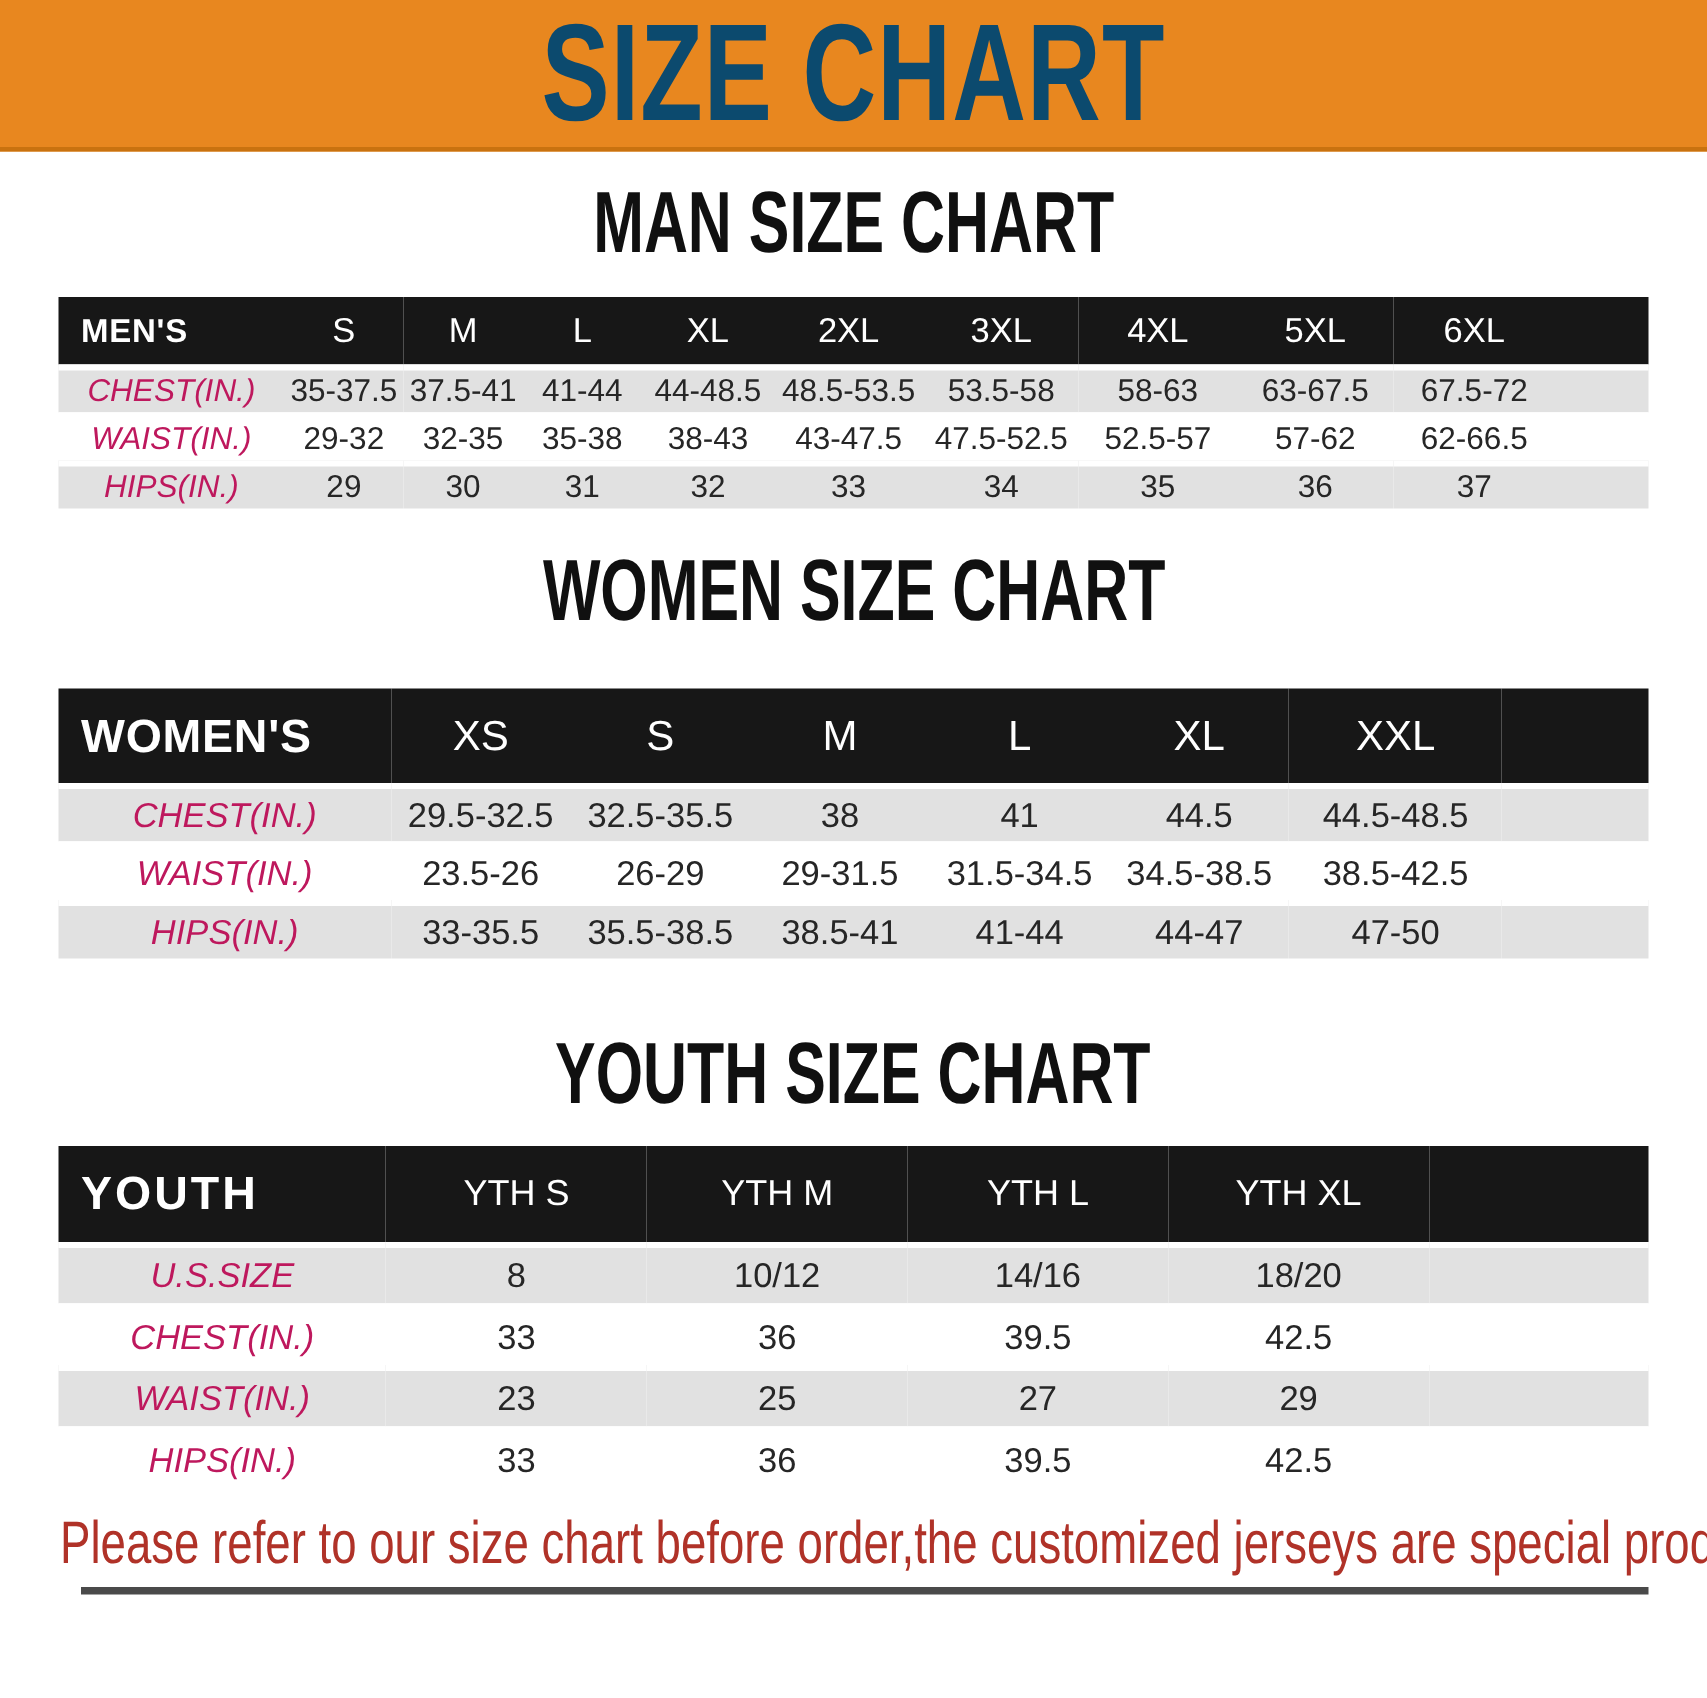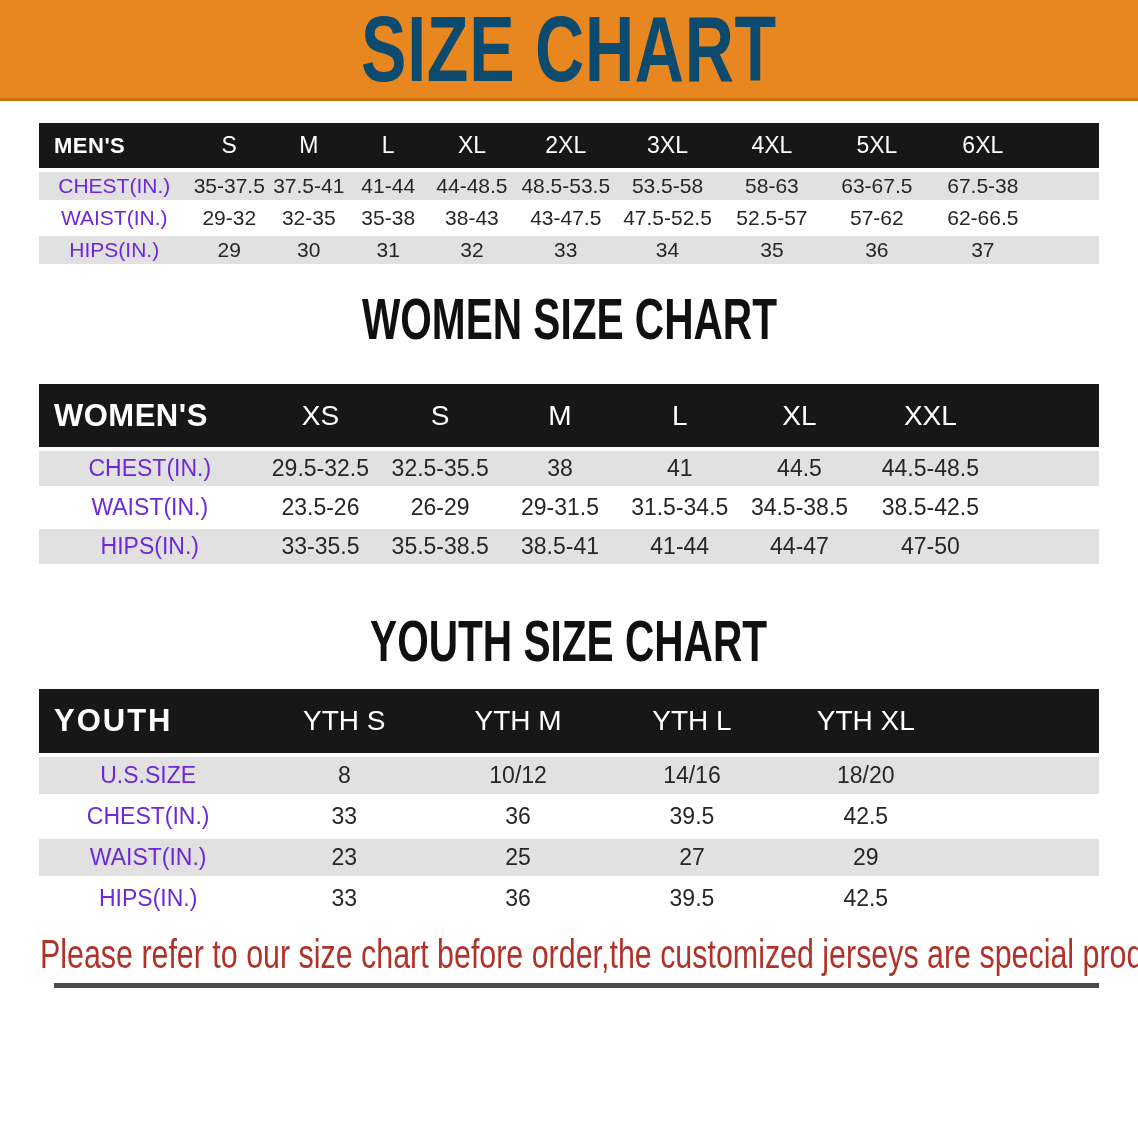--- a/index.html
+++ b/index.html
@@ -41,31 +41,31 @@
     overflow:hidden; white-space:nowrap;
   }
   .size-table thead th.corner {
     text-align:left; padding-left:15px; font-weight:bold; letter-spacing:0.5px;
   }
   .size-table tbody td {
     border-top:4px solid #ffffff;
     text-align:center; vertical-align:middle;
     color:#262626; white-space:nowrap;
   }
-  .size-table tbody td.row-label { color:#6d28d9; }
+  .size-table tbody td.row-label { color:#be185d;font-style:italic; }
   tr.stripe-gray td  { background:var(--row-gray,#e1e1e1); }
   tr.stripe-white td { background:var(--row-white,#ffffff); }
   
   #men-table thead th { height:45px; font-size:23px; }
   #men-table thead th.corner { font-size:22px; }
   #men-table tbody td { height:32px; font-size:21px; }
   #women-table thead th { height:63px; font-size:28px; }
   #women-table thead th.corner { font-size:31px; }
   #women-table tbody td { height:39px; font-size:23px; }
-  #youth-table thead th { height:64px; font-size:28px; }
+  #youth-table thead th { height:64px; font-size:24px; }
   #youth-table thead th.corner { font-size:31px; letter-spacing:2px; }
   #youth-table tbody td { height:41px; font-size:23px; }
   .disclaimer {
     margin-top:14px; padding-left:40px;
     color:var(--disclaimer-red,#b03228);
     font-size:40px; line-height:46px; white-space:nowrap;
   }
   .disclaimer p .cond { transform:scaleX(0.76); transform-origin:left center; }
   .bottom-bar {
     margin:6px 0 0 54px; width:1045px; height:5px;
@@ -74,20 +74,21 @@
 </style>
 </head>
 <body style="--banner-orange: #e8871f; --banner-edge: #c9720f; --header-black: #171717; --row-gray: #e1e1e1; --row-white: #ffffff; --disclaimer-red: #b03228; --bottom-bar: #4a4a4a;">
 
 <header class="banner">
   <h1><span class="cond">SIZE CHART</span></h1>
 </header>
 
 <main id="sections">
     <section>
+      <h2 class="section-title" id="men-title"><span class="cond">MAN SIZE CHART</span></h2>
       <table class="size-table" id="men-table">
         <colgroup>
           <col style="width: 14.2%;">
           <col style="width: 7.5%;">
           <col style="width: 7.5%;">
           <col style="width: 7.5%;">
           <col style="width: 8.3%;">
           <col style="width: 9.4%;">
           <col style="width: 9.8%;">
           <col style="width: 9.9%;">
@@ -114,21 +115,21 @@
           <tr class="stripe-gray">
             <td class="row-label">CHEST(IN.)</td>
             <td>35-37.5</td>
             <td>37.5-41</td>
             <td>41-44</td>
             <td>44-48.5</td>
             <td>48.5-53.5</td>
             <td>53.5-58</td>
             <td>58-63</td>
             <td>63-67.5</td>
-            <td>67.5-38</td>
+            <td>67.5-72</td>
             <td></td>
           </tr>
           <tr class="stripe-white">
             <td class="row-label">WAIST(IN.)</td>
             <td>29-32</td>
             <td>32-35</td>
             <td>35-38</td>
             <td>38-43</td>
             <td>43-47.5</td>
             <td>47.5-52.5</td>

